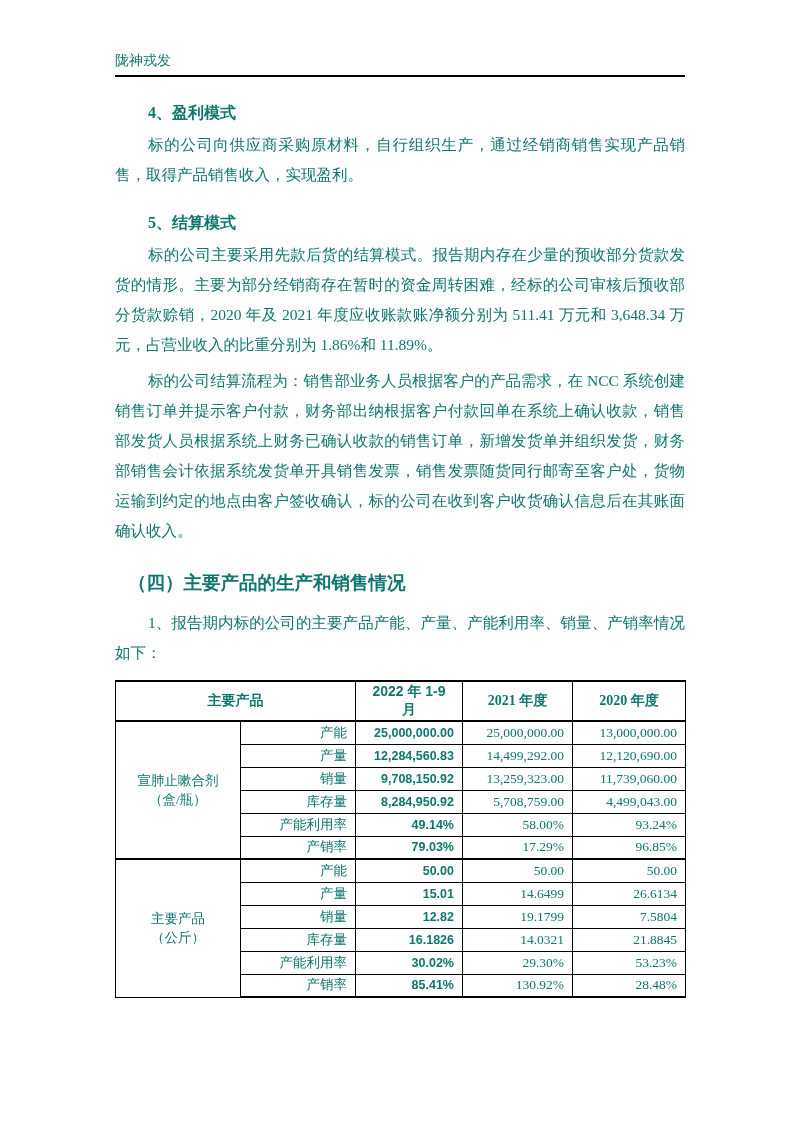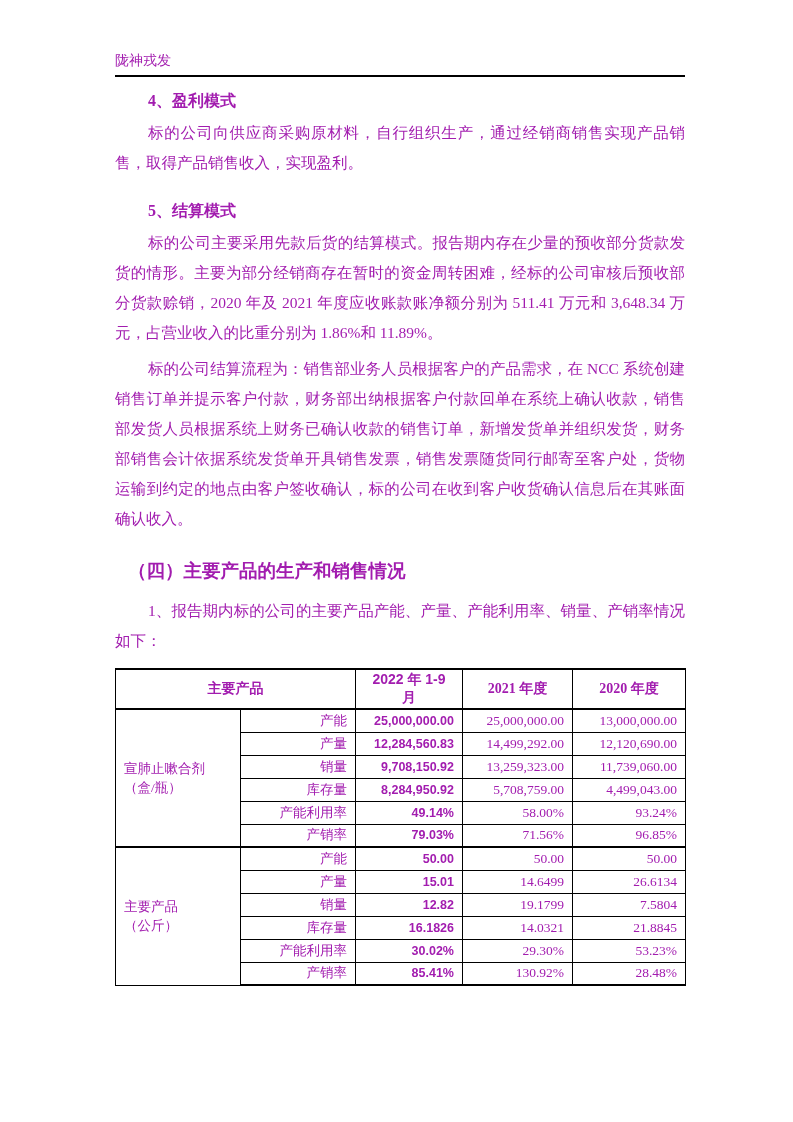--- a/index.html
+++ b/index.html
@@ -2,21 +2,21 @@
 <html><head>
 <meta charset="utf-8">
 <style>
   * { box-sizing: border-box; margin: 0; padding: 0; }
   html, body { background: #ffffff; }
   .page {
     position: relative;
     width: 793px;
     height: 1122px;
     background: #ffffff;
-    color: #a21caf;
+    color: #0f766e;
     font-family: "Liberation Serif", serif;
     overflow: hidden;
   }
   
   .doc-header {
     position: absolute;
     left: 115px;
     top: 52px;
     width: 570px;
     display: flex;
@@ -32,21 +32,21 @@
     left: 115px;
     top: 78px;
     width: 570px;
   }
   .h-num {
     font-weight: bold;
     font-size: 16px;
     line-height: 22px;
     padding-left: 33px;
   }
-  .h-4 { margin-top: 12px; }
+  .h-4 { margin-top: 24px; }
   .h-5 { margin-top: 22px; }
   p.body-p {
     font-size: 15.5px;
     line-height: 30px;
     text-align: justify;
     text-indent: 33px;
     margin-top: 6px;
   }
   .section-heading {
     font-family: "Liberation Sans", sans-serif;
@@ -79,21 +79,21 @@
   }
   .prod-table thead th {
     border-top: 2.5px solid #000;
     border-bottom: 2px solid #000;
     font-weight: bold;
     text-align: center;
     height: 27px;
     font-size: 14px;
   }
   th.h2022 { font-family: "Liberation Sans", sans-serif; font-size: 13.5px; }
-  td.product { line-height: 19px; }
+  td.product { text-align: center; line-height: 19px; }
   td.metric  { text-align: right; }
   td.v2022 {
     font-family: "Liberation Sans", sans-serif;
     font-weight: bold;
     font-size: 12.5px;
     text-align: right;
   }
   td.vyear { text-align: right; }
   tr.group-sep td { border-top: 2px solid #000; }
   tr.last-row td { border-bottom: 2.5px solid #000; }
@@ -177,21 +177,21 @@
         </tr>
         <tr>
           <td class="metric">产能利用率</td>
           <td class="v2022">49.14%</td>
           <td class="vyear">58.00%</td>
           <td class="vyear">93.24%</td>
         </tr>
         <tr>
           <td class="metric">产销率</td>
           <td class="v2022">79.03%</td>
-          <td class="vyear">71.56%</td>
+          <td class="vyear">17.29%</td>
           <td class="vyear">96.85%</td>
         </tr>
         <tr class="group-sep">
           <td class="product" rowspan="6">
             <span>主要产品</span><br>
             <span>（公斤）</span>
           </td>
           <td class="metric">产能</td>
           <td class="v2022">50.00</td>
           <td class="vyear">50.00</td>

